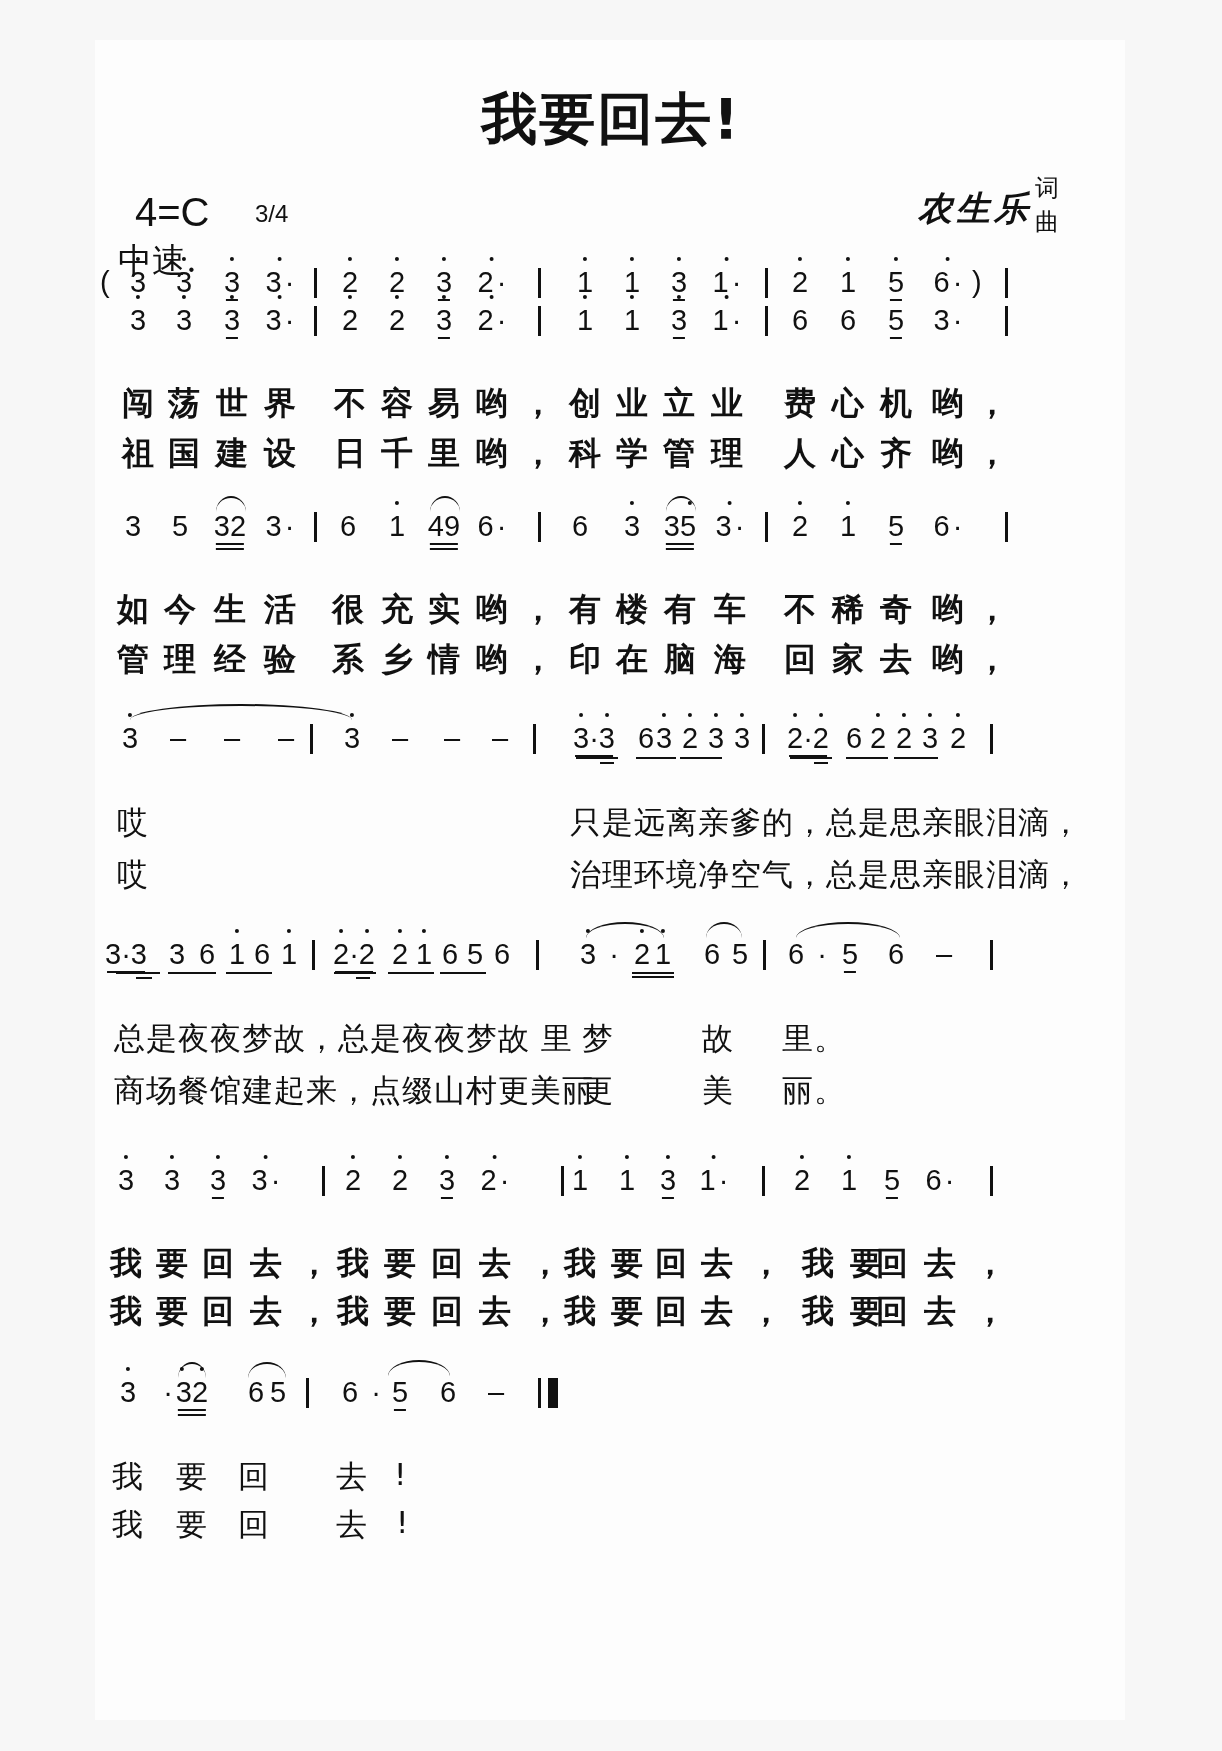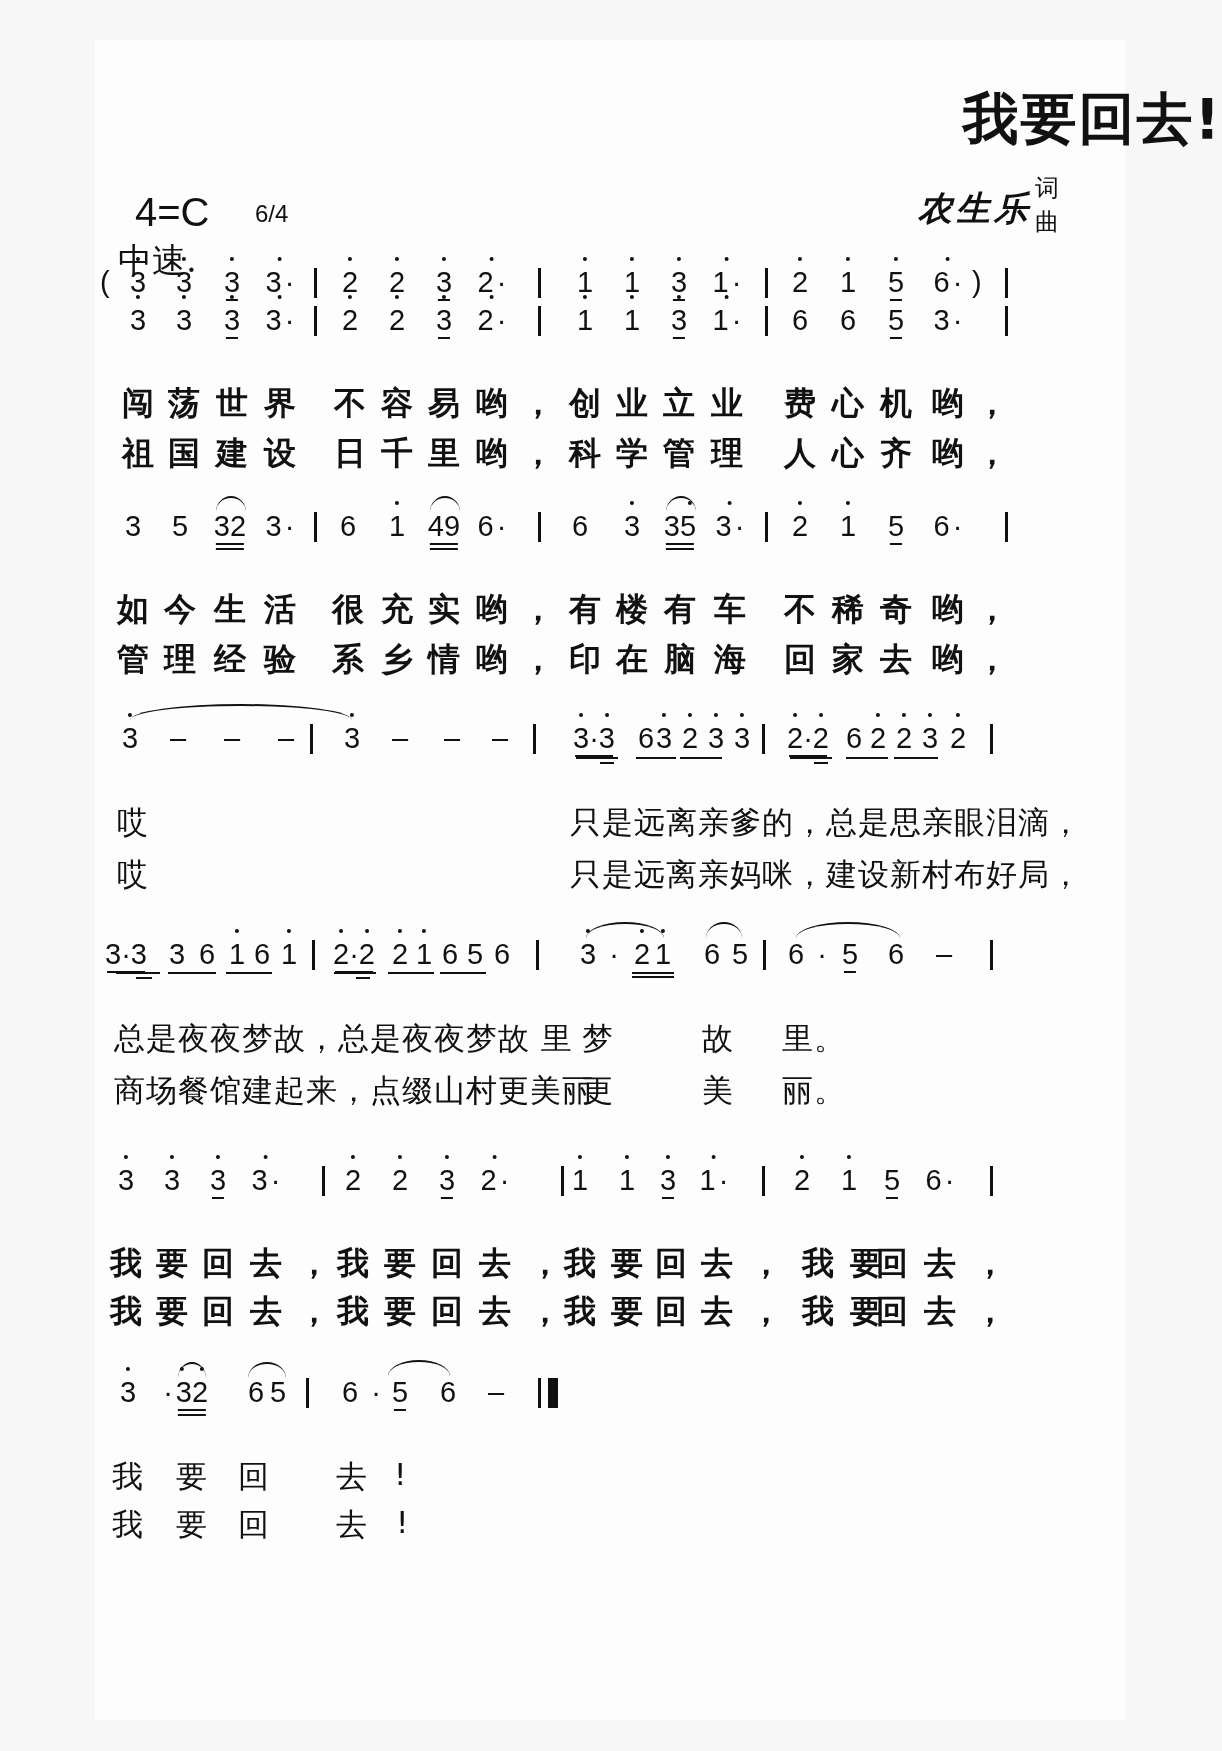--- a/index.html
+++ b/index.html
@@ -6,21 +6,21 @@
   body {
     width: 1222px; height: 1751px; position: relative; overflow: hidden;
     background: #f7f7f7; color: #111;
     font-family: "DejaVu Sans", "Liberation Sans", sans-serif;
   }
   .page {
     position: absolute; left: 95px; top: 40px; width: 1030px; height: 1680px;
     background: #fdfdfd;
   }
   .title {
-    position: absolute; left: 0; width: 1222px; top: 82px; text-align: right;
+    position: absolute; left: 0; width: 1222px; top: 82px; text-align: center;
     font-size: 56px; font-weight: bold; letter-spacing: 2px;
   }
   .key { position: absolute; left: 135px; top: 190px; font-size: 40px; font-family: "Liberation Sans", sans-serif; }
   .timesig { position: absolute; left: 255px; top: 200px; font-size: 24px; font-family: "Liberation Sans", sans-serif; }
   .tempo { position: absolute; left: 118px; top: 238px; font-size: 34px; font-family: "DejaVu Serif", serif; }
   .author { position: absolute; left: 918px; top: 186px; font-size: 34px; font-weight: bold; font-style: italic; font-family: "DejaVu Serif", serif; letter-spacing: 4px; }
   .credit { position: absolute; left: 1035px; font-size: 24px; }
   .credit.lyr { top: 172px; }
   .credit.mus { top: 206px; }
 
@@ -49,21 +49,21 @@
   .lyric-char { position: absolute; transform: translateX(-50%); }
   .lyric-free { position: absolute; letter-spacing: 1px; font-weight: normal; font-size: 31px; }
 </style>
 </head>
 <body>
 
 <div class="page"></div>
 
 <div class="title">我要回去!</div>
 <div class="key">4=C</div>
-<div class="timesig">6/4</div>
+<div class="timesig">3/4</div>
 <div class="tempo">中速.</div>
 <div class="author">农生乐</div>
 <div class="credit lyr">词</div>
 <div class="credit mus">曲</div>
 
 <div id="score">
     <div class="staff" style="top: 262px;">
       <div class="notes">
         <span class="paren" style="left: 100px;">(</span>
         <span class="paren" style="left: 972px;">)</span>
@@ -255,21 +255,21 @@
         <span class="ul" style="left: 846px; width: 42px; top: 39px;"></span>
         <span class="ul" style="left: 894px; width: 44px; top: 39px;"></span>
         <span class="slur" style="left: 130px; width: 222px; top: -14px;"></span>
       </div>
       <div class="lyric" style="top: 84px; left: 0px;">
         <span class="lyric-free" style="left: 117px;">哎</span>
         <span class="lyric-free" style="left: 570px;">只是远离亲爹的，总是思亲眼泪滴，</span>
       </div>
       <div class="lyric" style="top: 136px; left: 0px;">
         <span class="lyric-free" style="left: 117px;">哎</span>
-        <span class="lyric-free" style="left: 570px;">只是远离亲妈咪，建设新村布好局，</span>
+        <span class="lyric-free" style="left: 570px;">治理环境净空气，总是思亲眼泪滴，</span>
       </div>
     </div>
     <div class="staff" style="top: 934px;">
       <div class="notes">
         <span class="n" style="left: 126px;"><span>3·3</span><span class="ul" style="left: 2px; right: 2px; top: 37px;"></span></span>
         <span class="n" style="left: 177px;"><span>3</span></span>
         <span class="n" style="left: 207px;"><span>6</span></span>
         <span class="n" style="left: 237px;"><span>1</span><span class="dot-hi"></span></span>
         <span class="n" style="left: 262px;"><span>6</span></span>
         <span class="n" style="left: 289px;"><span>1</span><span class="dot-hi"></span></span>

